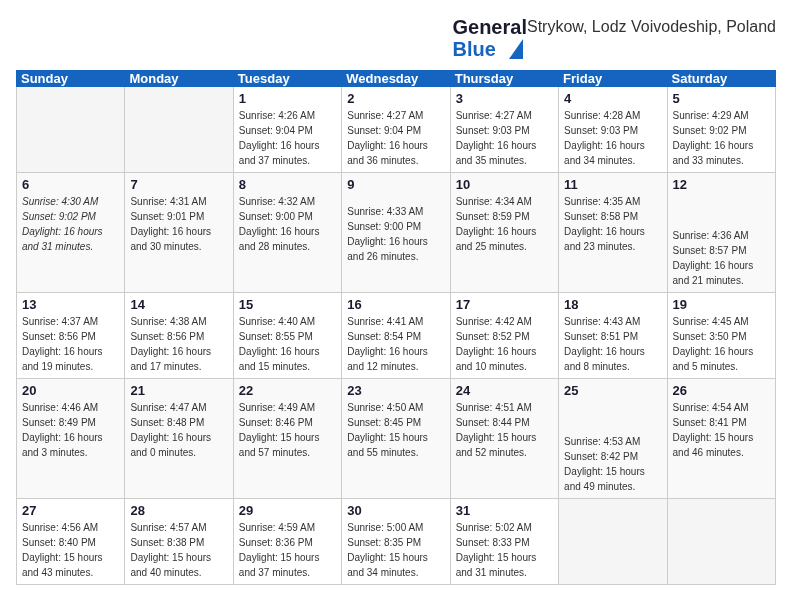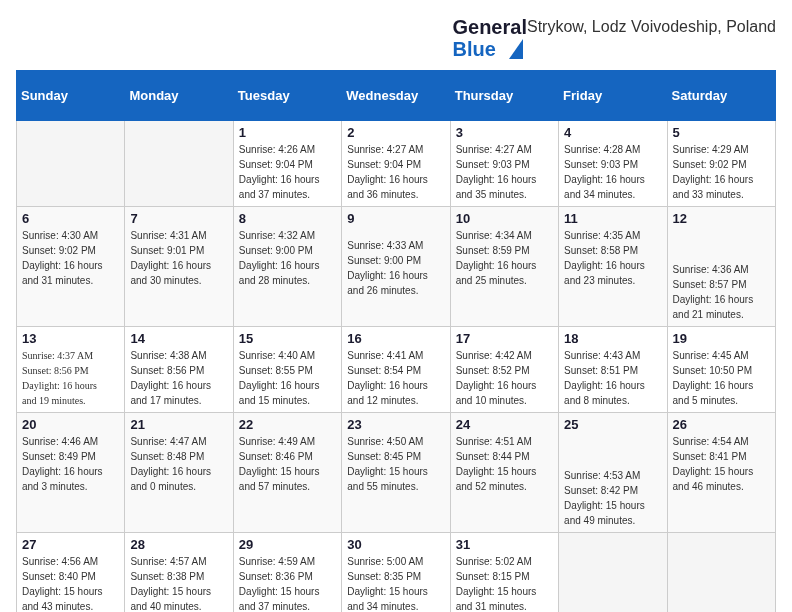--- a/index.html
+++ b/index.html
@@ -38,21 +38,21 @@
     .calendar {
       width: 100%;
       border-collapse: collapse;
       border: 1px solid #ccc;
     }
     .calendar th {
       background: #1565c0;
       color: #fff;
       font-size: 13px;
       font-weight: bold;
-      padding: 17px 4px;
+      padding: 0 4px;
       text-align: left;
       border: 1px solid #1565c0;
     }
     .calendar td {
       vertical-align: top;
       border: 1px solid #ccc;
       padding: 4px 5px;
       width: calc(100% / 7);
       min-height: 80px;
       font-size: 10.5px;
@@ -146,21 +146,21 @@
           <span class="day-num">5</span>
           <div class="day-detail" style="white-space: pre-line;">Sunrise: 4:29 AM
 Sunset: 9:02 PM
 Daylight: 16 hours
 and 33 minutes.</div>
         </td>
       </tr>
       <tr>
         <td>
           <span class="day-num">6</span>
-          <div class="day-detail" style="white-space: pre-line;">Sunrise: 4:30 AM
+          <div class="day-detail" style="white-space: pre-line; font-style: italic;">Sunrise: 4:30 AM
 Sunset: 9:02 PM
 Daylight: 16 hours
 and 31 minutes.</div>
         </td>
         <td>
           <span class="day-num">7</span>
           <div class="day-detail" style="white-space: pre-line;">Sunrise: 4:31 AM
 Sunset: 9:01 PM
 Daylight: 16 hours
 and 30 minutes.</div>
@@ -197,21 +197,21 @@
           <span class="day-num">12</span>
           <div class="day-detail" style="white-space: pre-line; margin-top: 36px;">Sunrise: 4:36 AM
 Sunset: 8:57 PM
 Daylight: 16 hours
 and 21 minutes.</div>
         </td>
       </tr>
       <tr>
         <td>
           <span class="day-num">13</span>
-          <div class="day-detail" style="white-space: pre-line; font-family: Liberation Serif, serif;">Sunrise: 4:37 AM
+          <div class="day-detail" style="white-space: pre-line;">Sunrise: 4:37 AM
 Sunset: 8:56 PM
 Daylight: 16 hours
 and 19 minutes.</div>
         </td>
         <td>
           <span class="day-num">14</span>
           <div class="day-detail" style="white-space: pre-line;">Sunrise: 4:38 AM
 Sunset: 8:56 PM
 Daylight: 16 hours
 and 17 minutes.</div>
@@ -240,21 +240,21 @@
         <td>
           <span class="day-num">18</span>
           <div class="day-detail" style="white-space: pre-line;">Sunrise: 4:43 AM
 Sunset: 8:51 PM
 Daylight: 16 hours
 and 8 minutes.</div>
         </td>
         <td>
           <span class="day-num">19</span>
           <div class="day-detail" style="white-space: pre-line;">Sunrise: 4:45 AM
-Sunset: 10:50 PM
+Sunset: 3:50 PM
 Daylight: 16 hours
 and 5 minutes.</div>
         </td>
       </tr>
       <tr>
         <td>
           <span class="day-num">20</span>
           <div class="day-detail" style="white-space: pre-line;">Sunrise: 4:46 AM
 Sunset: 8:49 PM
 Daylight: 16 hours
@@ -328,21 +328,21 @@
         <td>
           <span class="day-num">30</span>
           <div class="day-detail" style="white-space: pre-line;">Sunrise: 5:00 AM
 Sunset: 8:35 PM
 Daylight: 15 hours
 and 34 minutes.</div>
         </td>
         <td>
           <span class="day-num">31</span>
           <div class="day-detail" style="white-space: pre-line;">Sunrise: 5:02 AM
-Sunset: 8:15 PM
+Sunset: 8:33 PM
 Daylight: 15 hours
 and 31 minutes.</div>
         </td>
         <td class="empty-cell"></td>
         <td class="empty-cell"></td>
       </tr>
     </tbody>
 </table>
 
 </body></html>

